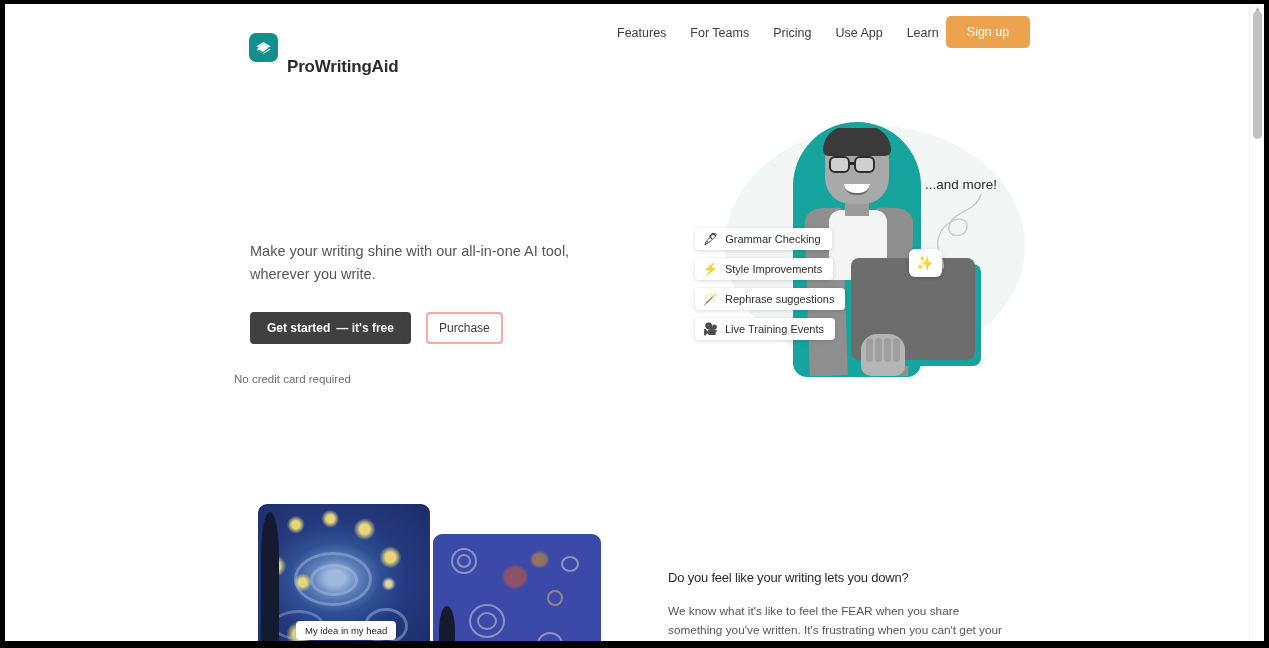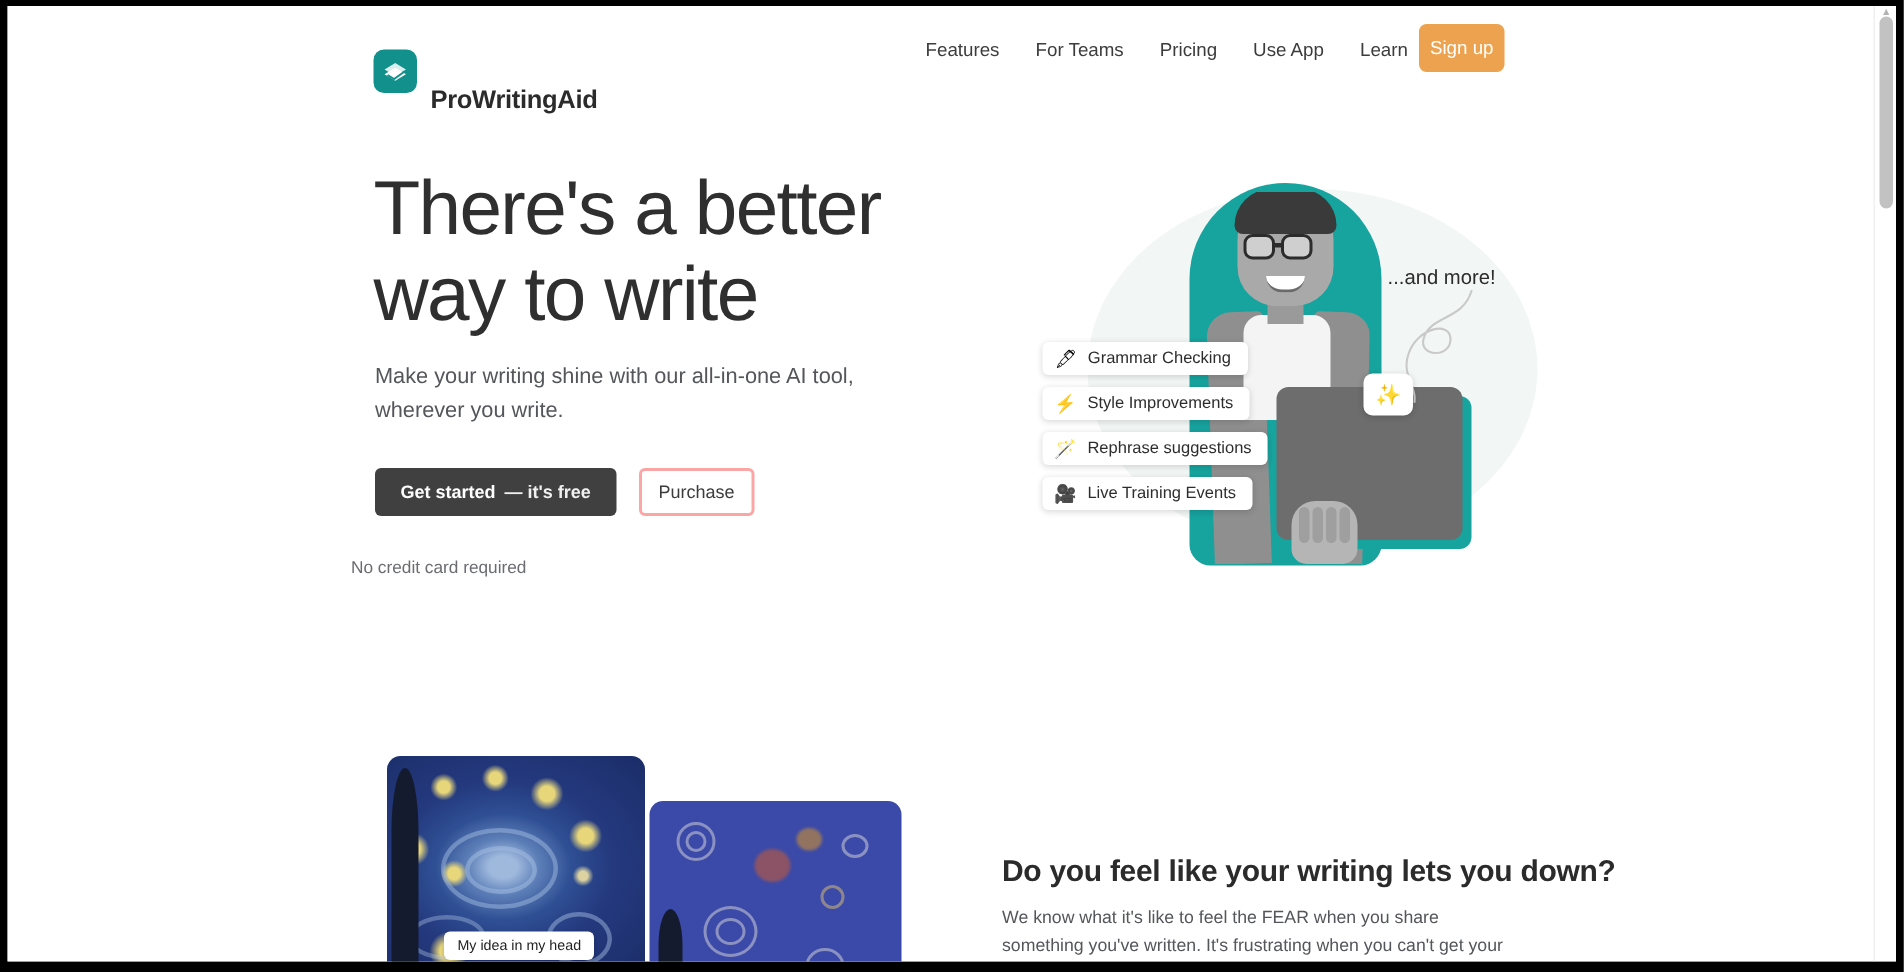--- a/index.html
+++ b/index.html
@@ -68,21 +68,21 @@
     display: flex; align-items: center; gap: 0px;
   }
   .nav-link {
     font-size: 12.5px; color: #3c3c3c;
     text-decoration: none; white-space: nowrap;
     padding: 4px 12px;
     cursor: pointer;
   }
   #signup-btn {
     position: absolute; left: 941px; top: 12px;
-    width: 57px; height: 32px;
+    width: 84px; height: 32px;
     background: #ECA24E;
     border: none; border-radius: 5px;
     color: #ffffff; font-size: 12.5px;
     font-family: "Liberation Sans", sans-serif;
     cursor: pointer;
   }
 
   
   #hero-title {
     position: absolute; left: 244px; top: 106px;
@@ -312,21 +312,21 @@
   }
   #blue-cypress {
     position: absolute; left: 6px; top: 72px;
     width: 16px; height: 60px;
     background: #141b2e;
     border-radius: 50% 50% 0 0 / 40% 40% 0 0;
   }
 
   #lower-title {
     position: absolute; left: 663px; top: 566px;
-    font-size: 20px; font-weight: bold; color: #2b2b2b;
+    font-size: 13px; font-weight: normal; color: #2b2b2b;
     letter-spacing: -0.2px;
   }
   #lower-body {
     position: absolute; left: 663px; top: 598px;
     width: 345px;
     font-size: 11.8px; line-height: 19px; color: #55565a;
   }
 </style>
 </head>
 <body>
@@ -352,21 +352,20 @@
         <a class="nav-link" href="#">For Teams</a>
         <a class="nav-link" href="#">Pricing</a>
         <a class="nav-link" href="#">Use App</a>
         <a class="nav-link" href="#">Learn</a>
         <a class="nav-link" href="#">Log in</a>
       </nav>
 
       <button id="signup-btn">Sign up</button>
     </div>
 
-    <h1 id="hero-title">There's a better way to write</h1>
     <p id="hero-sub">Make your writing shine with our all-in-one AI tool, wherever you write.</p>
 
     <div id="cta-row">
       <button id="get-started-btn">
         <span id="get-started-main">Get started</span>
         <span id="get-started-sub">— it's free</span>
       </button>
       <button id="purchase-btn">Purchase</button>
     </div>
 

